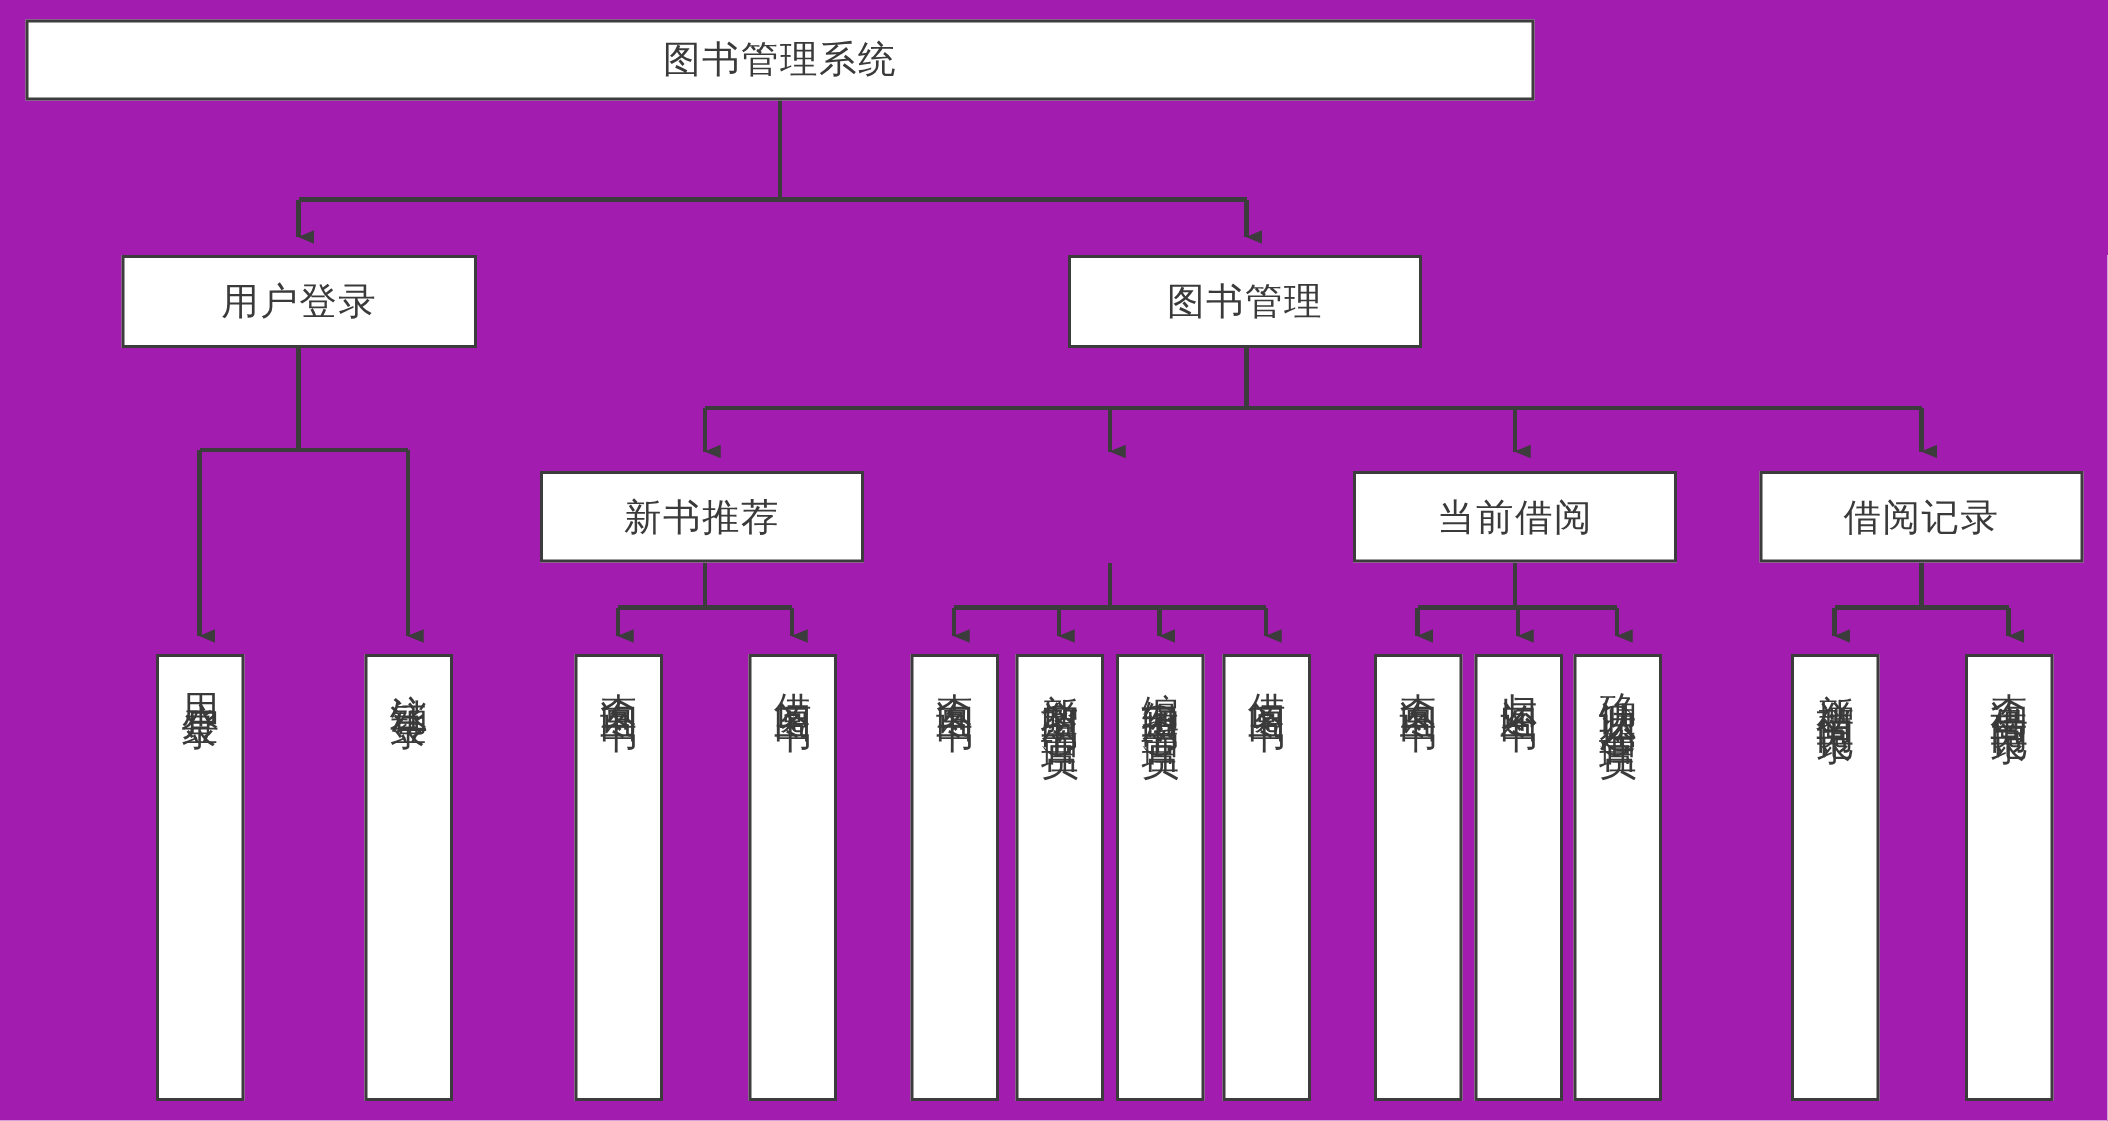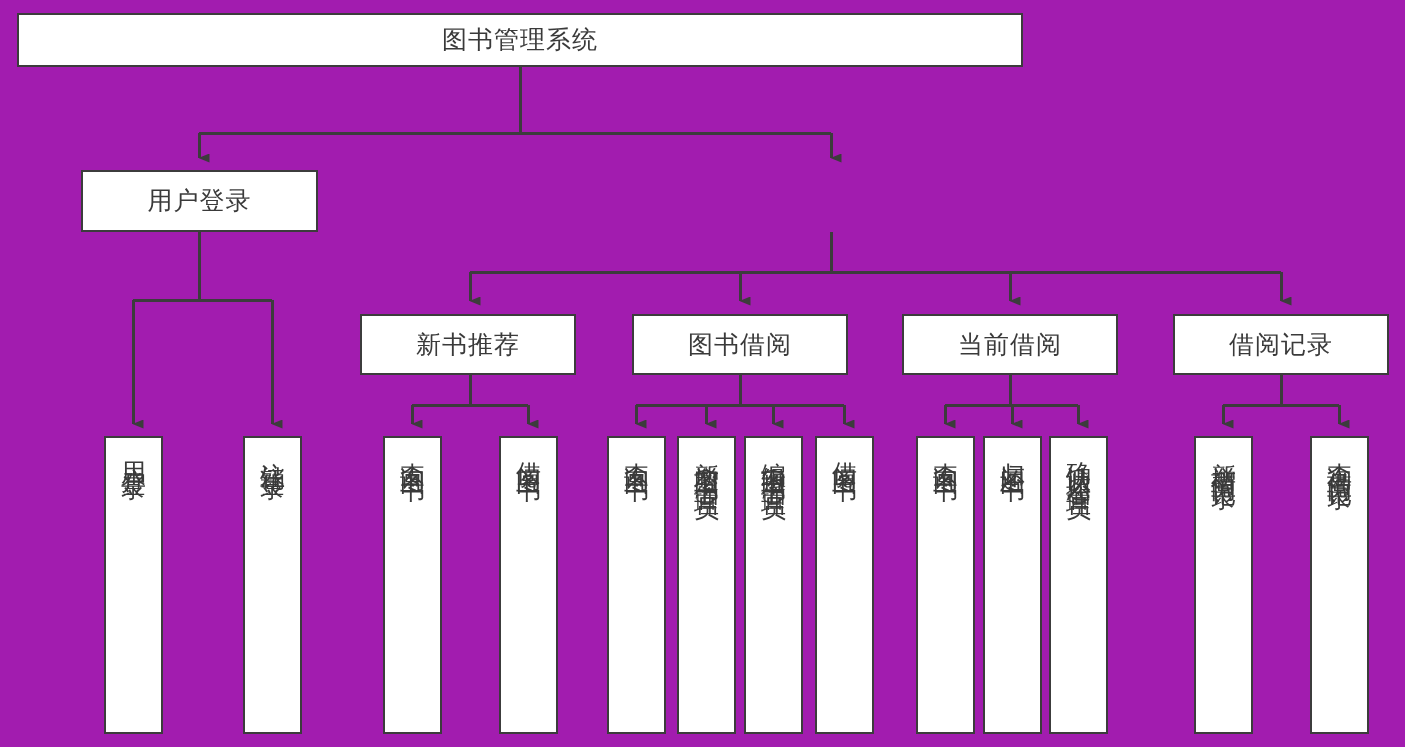--- a/index.html
+++ b/index.html
@@ -124,26 +124,26 @@
     </g>
   </svg>
 
   <div class="node-box" style="left:17px; top:13px; width:1006px; height:54px;">
     <span class="node-label-h">图书管理系统</span>
   </div>
 
   <div class="node-box" style="left:81px; top:170px; width:237px; height:62px;">
     <span class="node-label-h">用户登录</span>
   </div>
+  <div class="node-box" style="left:712px; top:170px; width:236px; height:62px;">
+    <span class="node-label-h">图书管理</span>
+  </div>
 
   <div class="node-box" style="left:360px; top:314px; width:216px; height:61px;">
     <span class="node-label-h">新书推荐</span>
-  </div>
-  <div class="node-box" style="left:632px; top:314px; width:216px; height:61px;">
-    <span class="node-label-h">图书借阅</span>
   </div>
   <div class="node-box" style="left:902px; top:314px; width:216px; height:61px;">
     <span class="node-label-h">当前借阅</span>
   </div>
   <div class="node-box" style="left:1173px; top:314px; width:216px; height:61px;">
     <span class="node-label-h">借阅记录</span>
   </div>
 
   <div class="node-box vertical" style="left:104px; top:436px; width:59px; height:298px;">
     <span class="node-label-v">用户登录</span>

